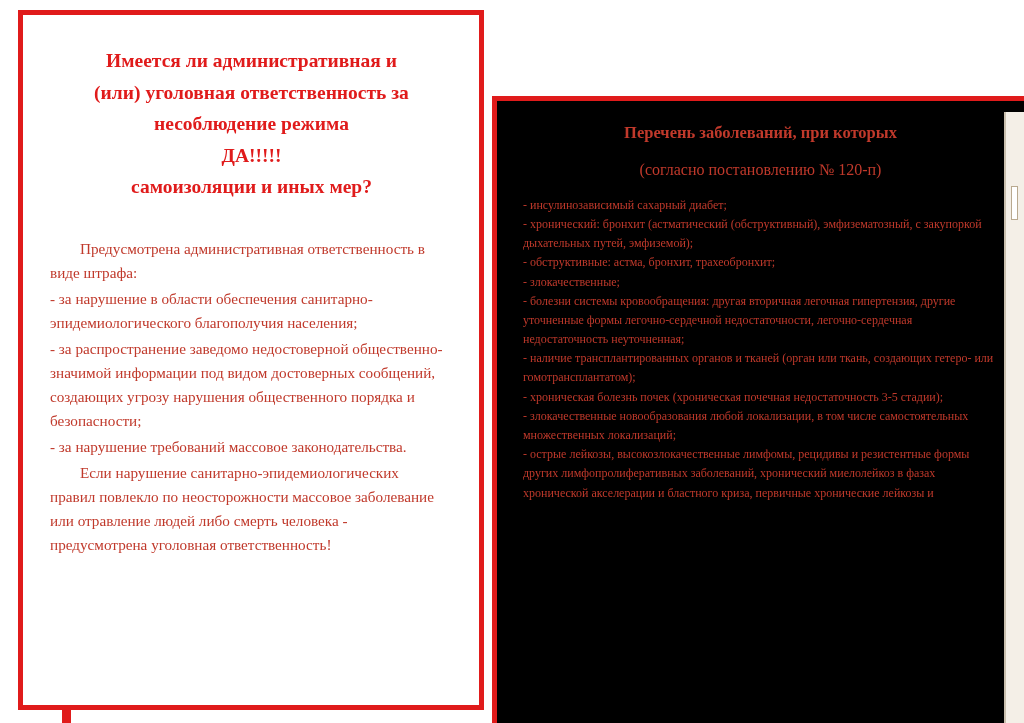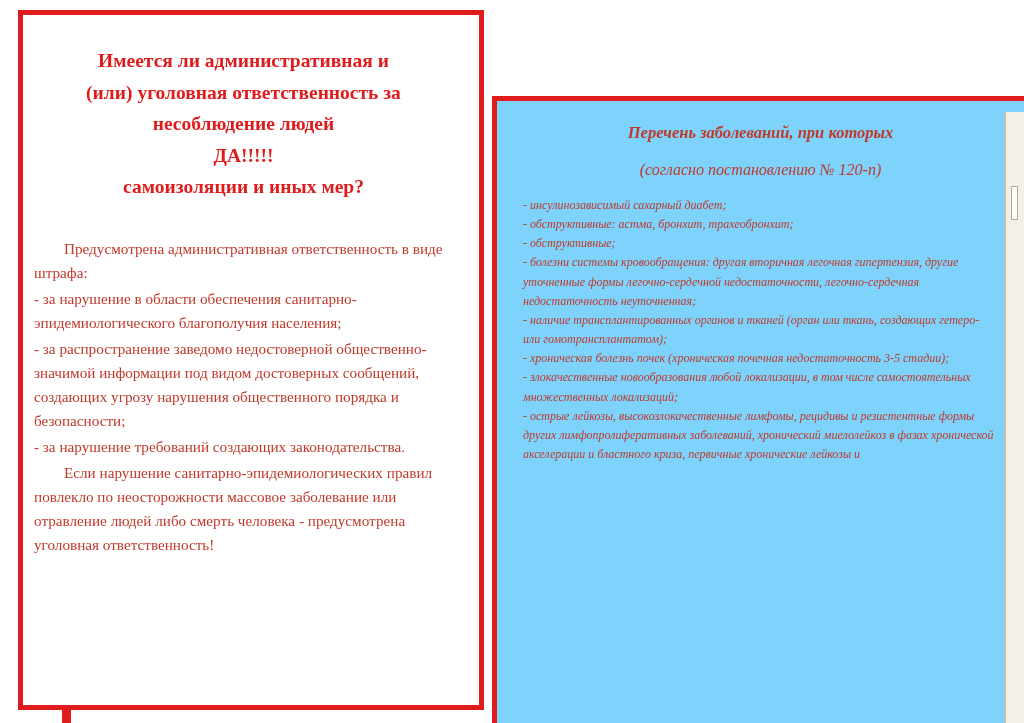--- a/index.html
+++ b/index.html
@@ -20,21 +20,21 @@
     position: absolute;
     left: 18px;
     top: 10px;
     width: 466px;
     height: 700px;
     border: 5px solid #e01b1b;
     box-sizing: border-box;
     background: #ffffff;
   }
   #left-inner {
-    padding: 18px 26px 0 11px;
+    padding: 18px 26px 0 27px;
   }
   #left-title {
     color: #e01b1b;
     font-size: 19.5px;
     line-height: 1.62;
     text-align: center;
     font-weight: bold;
     margin: 12px 0 0 0;
   }
   #left-title .ln {
@@ -76,22 +76,21 @@
   
   #right-panel {
     position: absolute;
     left: 492px;
     top: 96px;
     width: 532px;
     height: 627px;
     border-top: 5px solid #e01b1b;
     border-left: 5px solid #e01b1b;
     box-sizing: border-box;
-    background: #7dd3fc;
-    font-style: italic;
+    background: #000000;
   }
   #right-inner {
     padding: 20px 26px 0 26px;
   }
   #right-title {
     text-align: center;
     color: #c0392b;
     font-weight: bold;
     font-size: 16.5px;
     line-height: 1.5;
@@ -136,52 +135,53 @@
 </style>
 </head>
 <body>
 
 <div id="left-panel">
   <div id="left-inner">
 
     <div id="left-title">
       <span class="ln">Имеется ли административная и</span>
       <span class="ln">(или) уголовная ответственность за</span>
-      <span class="ln">несоблюдение людей</span>
+      <span class="ln">несоблюдение режима</span>
       <span class="ln">ДА!!!!!</span>
       <span class="ln">самоизоляции и иных мер?</span>
     </div>
 
     <div id="left-body">
       <p class="ind">Предусмотрена административная ответственность в виде штрафа:</p>
       <p>- за нарушение в области обеспечения санитарно-эпидемиологического благополучия населения;</p>
       <p>- за распространение заведомо недостоверной общественно-значимой информации под видом достоверных сообщений, создающих угрозу нарушения общественного порядка и безопасности;</p>
-      <p>- за нарушение требований создающих законодательства.</p>
+      <p>- за нарушение требований массовое законодательства.</p>
       <p class="ind">Если нарушение санитарно-эпидемиологических правил повлекло по неосторожности массовое заболевание или отравление людей либо смерть человека - предусмотрена уголовная ответственность!</p>
     </div>
 
     <div id="attention">
     </div>
 
   </div>
 </div>
 <div id="left-stub"></div>
 
 <div id="right-panel">
   <div id="right-inner">
 
     <div id="right-title">
       <span>Перечень заболеваний, при которых</span><br>
       <span class="sub">(согласно постановлению № 120-п)</span>
     </div>
 
     <div id="right-list">
       <p>- инсулинозависимый сахарный диабет;</p>
+      <p>- хронический: бронхит (астматический (обструктивный),  эмфизематозный, с закупоркой дыхательных путей, эмфиземой);</p>
       <p>- обструктивные: астма, бронхит, трахеобронхит;</p>
-      <p>- обструктивные;</p>
+      <p>- злокачественные;</p>
       <p>- болезни системы кровообращения: другая вторичная легочная гипертензия, другие уточненные формы легочно-сердечной недостаточности, легочно-сердечная недостаточность неуточненная;</p>
       <p>- наличие трансплантированных органов и тканей (орган или ткань, создающих гетеро- или гомотрансплантатом);</p>
       <p>- хроническая болезнь почек (хроническая почечная недостаточность 3-5 стадии);</p>
       <p>- злокачественные новообразования любой локализации, в том числе самостоятельных множественных локализаций;</p>
       <p>- острые лейкозы, высокозлокачественные лимфомы, рецидивы и резистентные формы других лимфопролиферативных заболеваний, хронический миелолейкоз в фазах хронической акселерации и бластного криза, первичные хронические лейкозы и</p>
     </div>
 
   </div>
 </div>
 

